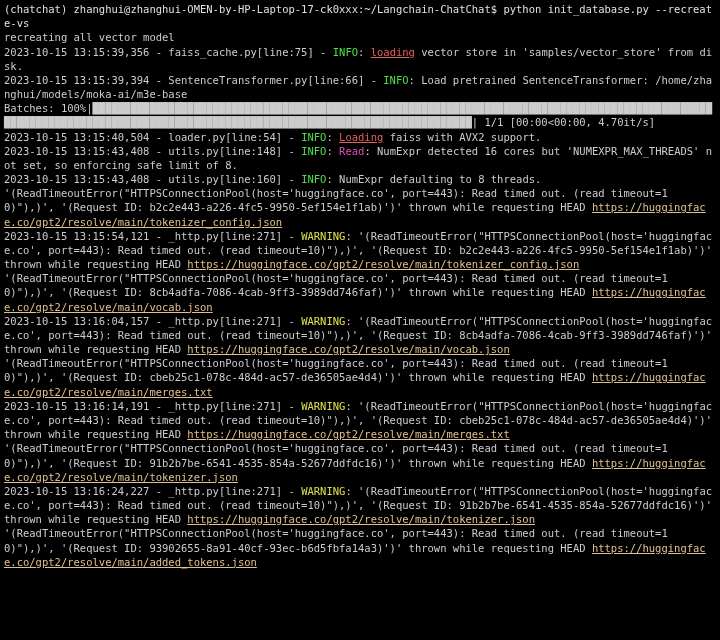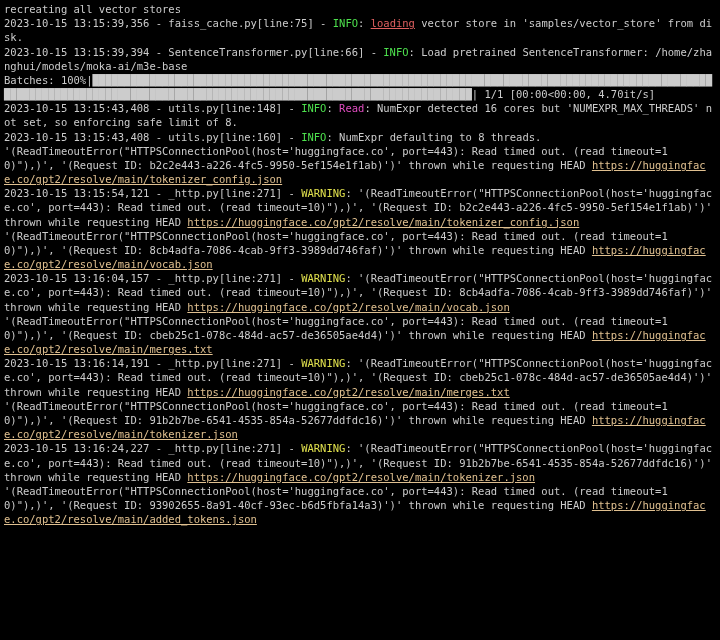--- a/index.html
+++ b/index.html
@@ -19,24 +19,26 @@
   .c-warn { color: #e0e04d; }
   .c-note { color: #e04dc0; }
   .c-link { color: #e0c090; text-decoration: underline; }
   .c-cmd  { color: #e0e0e0; }
   .c-reset{ color: #e06060; text-decoration: underline; }
 </style>
 </head>
 <body>
 
 <div id="terminal">
-    <div class="term-line">recreating all vector stores</div>
+    <div class="term-line c-cmd">(chatchat) zhanghui@zhanghui-OMEN-by-HP-Laptop-17-ck0xxx:~/Langchain-ChatChat$ python init_database.py --recreate-vs</div>
+    <div class="term-line">recreating all vector model</div>
     <div class="term-line">2023-10-15 13:15:39,356 - faiss_cache.py[line:75] - <span class="c-info">INFO</span>: <span class="c-reset">loading</span> vector store in 'samples/vector_store' from disk.</div>
     <div class="term-line">2023-10-15 13:15:39,394 - SentenceTransformer.py[line:66] - <span class="c-info">INFO</span>: Load pretrained SentenceTransformer: /home/zhanghui/models/moka-ai/m3e-base</div>
     <div class="term-line">Batches: 100%|████████████████████████████████████████████████████████████████████████████████████████████████████████████████████████████████████████████████████████████████████████████| 1/1 [00:00&lt;00:00, 4.70it/s]</div>
+    <div class="term-line">2023-10-15 13:15:40,504 - loader.py[line:54] - <span class="c-info">INFO</span>: <span class="c-reset">Loading</span> faiss with AVX2 support.</div>
     <div class="term-line">2023-10-15 13:15:43,408 - utils.py[line:148] - <span class="c-info">INFO</span>: <span class="c-note">Read</span>: NumExpr detected 16 cores but 'NUMEXPR_MAX_THREADS' not set, so enforcing safe limit of 8.</div>
     <div class="term-line">2023-10-15 13:15:43,408 - utils.py[line:160] - <span class="c-info">INFO</span>: NumExpr defaulting to 8 threads.</div>
     <div class="term-line">'(ReadTimeoutError("HTTPSConnectionPool(host='huggingface.co', port=443): Read timed out. (read timeout=10)"),)', '(Request ID: b2c2e443-a226-4fc5-9950-5ef154e1f1ab)')' thrown while requesting HEAD <span class="c-link">https://huggingface.co/gpt2/resolve/main/tokenizer_config.json</span></div>
     <div class="term-line">2023-10-15 13:15:54,121 - _http.py[line:271] - <span class="c-warn">WARNING</span>: '(ReadTimeoutError("HTTPSConnectionPool(host='huggingface.co', port=443): Read timed out. (read timeout=10)"),)', '(Request ID: b2c2e443-a226-4fc5-9950-5ef154e1f1ab)')' thrown while requesting HEAD <span class="c-link">https://huggingface.co/gpt2/resolve/main/tokenizer_config.json</span></div>
     <div class="term-line">'(ReadTimeoutError("HTTPSConnectionPool(host='huggingface.co', port=443): Read timed out. (read timeout=10)"),)', '(Request ID: 8cb4adfa-7086-4cab-9ff3-3989dd746faf)')' thrown while requesting HEAD <span class="c-link">https://huggingface.co/gpt2/resolve/main/vocab.json</span></div>
     <div class="term-line">2023-10-15 13:16:04,157 - _http.py[line:271] - <span class="c-warn">WARNING</span>: '(ReadTimeoutError("HTTPSConnectionPool(host='huggingface.co', port=443): Read timed out. (read timeout=10)"),)', '(Request ID: 8cb4adfa-7086-4cab-9ff3-3989dd746faf)')' thrown while requesting HEAD <span class="c-link">https://huggingface.co/gpt2/resolve/main/vocab.json</span></div>
     <div class="term-line">'(ReadTimeoutError("HTTPSConnectionPool(host='huggingface.co', port=443): Read timed out. (read timeout=10)"),)', '(Request ID: cbeb25c1-078c-484d-ac57-de36505ae4d4)')' thrown while requesting HEAD <span class="c-link">https://huggingface.co/gpt2/resolve/main/merges.txt</span></div>
     <div class="term-line">2023-10-15 13:16:14,191 - _http.py[line:271] - <span class="c-warn">WARNING</span>: '(ReadTimeoutError("HTTPSConnectionPool(host='huggingface.co', port=443): Read timed out. (read timeout=10)"),)', '(Request ID: cbeb25c1-078c-484d-ac57-de36505ae4d4)')' thrown while requesting HEAD <span class="c-link">https://huggingface.co/gpt2/resolve/main/merges.txt</span></div>
     <div class="term-line">'(ReadTimeoutError("HTTPSConnectionPool(host='huggingface.co', port=443): Read timed out. (read timeout=10)"),)', '(Request ID: 91b2b7be-6541-4535-854a-52677ddfdc16)')' thrown while requesting HEAD <span class="c-link">https://huggingface.co/gpt2/resolve/main/tokenizer.json</span></div>
     <div class="term-line">2023-10-15 13:16:24,227 - _http.py[line:271] - <span class="c-warn">WARNING</span>: '(ReadTimeoutError("HTTPSConnectionPool(host='huggingface.co', port=443): Read timed out. (read timeout=10)"),)', '(Request ID: 91b2b7be-6541-4535-854a-52677ddfdc16)')' thrown while requesting HEAD <span class="c-link">https://huggingface.co/gpt2/resolve/main/tokenizer.json</span></div>

